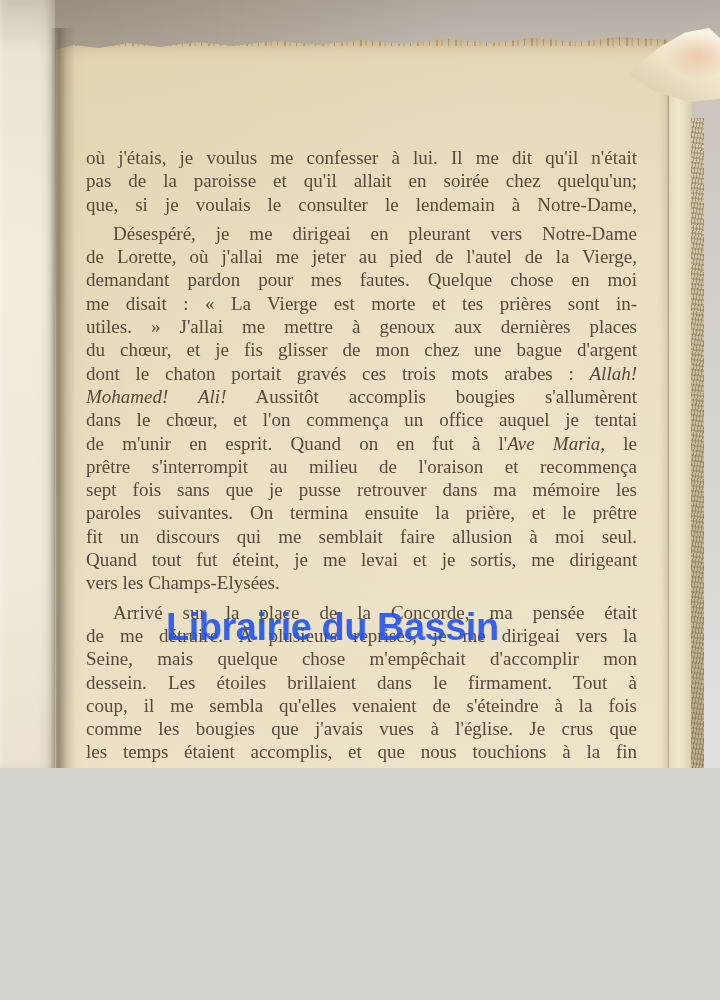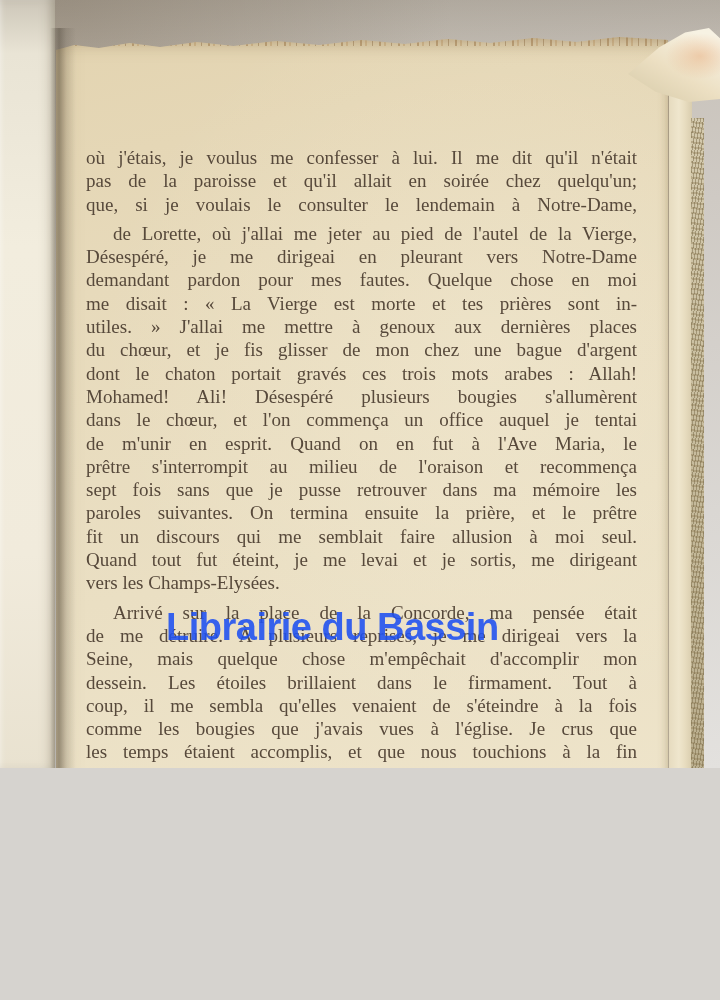--- a/index.html
+++ b/index.html
@@ -93,21 +93,21 @@
     position: absolute; left: 30px; top: 110px; width: 551px;
     color: #57493b;
     font-size: 19px;
     line-height: 23.3px;
   }
   .para { margin: 0; }
   .para + .para { margin-top: 6px; }
   .para.indent .line:first-child { text-indent: 27px; }
   .line { text-align: justify; text-align-last: justify; }
   .line.last { text-align-last: left; }
-  .it { }
+  .it { font-style: italic; }
   .page-number {
     position: absolute; left: 458px; top: 768px;
     font-size: 18.5px; letter-spacing: 6px; color: #4e4236;
   }
   
   .watermark {
     position: absolute; left: 166px; top: 606px; z-index: 20;
     font-family: "Liberation Sans", "DejaVu Sans", sans-serif;
     font-size: 38px; font-weight: 700; letter-spacing: -0.5px;
     white-space: nowrap; opacity: .88; pointer-events: none;
@@ -122,28 +122,28 @@
   <div class="stack-edge"></div>
   <div class="spine-speckle"></div>
   <div class="page">
     <div class="text-block">
         <div class="para">
           <div class="line"><span>où j'étais, je voulus me confesser à lui. Il me dit qu'il n'était</span></div>
           <div class="line"><span>pas de la paroisse et qu'il allait en soirée chez quelqu'un;</span></div>
           <div class="line"><span>que, si je voulais le consulter le lendemain à Notre-Dame,</span></div>
         </div>
         <div class="para indent">
+          <div class="line"><span>Désespéré, je me dirigeai en pleurant vers Notre-Dame</span></div>
           <div class="line"><span>de Lorette, où j'allai me jeter au pied de l'autel de la Vierge,</span></div>
-          <div class="line"><span>Désespéré, je me dirigeai en pleurant vers Notre-Dame</span></div>
           <div class="line"><span>demandant pardon pour mes fautes. Quelque chose en moi</span></div>
           <div class="line"><span>me disait : « La Vierge est morte et tes prières sont in-</span></div>
           <div class="line"><span>utiles. » J'allai me mettre à genoux aux dernières places</span></div>
           <div class="line"><span>du chœur, et je fis glisser de mon chez une bague d'argent</span></div>
           <div class="line"><span>dont le chaton portait gravés ces trois mots arabes : </span><span class="it">Allah!</span></div>
-          <div class="line"><span class="it">Mohamed! Ali!</span><span> Désespéré plusieurs bougies s'allumèrent</span></div>
+          <div class="line"><span class="it">Mohamed! Ali!</span><span> Aussitôt accomplis bougies s'allumèrent</span></div>
           <div class="line"><span>dans le chœur, et l'on commença un office auquel je tentai</span></div>
           <div class="line"><span>de m'unir en esprit. Quand on en fut à l'</span><span class="it">Ave Maria,</span><span> le</span></div>
           <div class="line"><span>prêtre s'interrompit au milieu de l'oraison et recommença</span></div>
           <div class="line"><span>sept fois sans que je pusse retrouver dans ma mémoire les</span></div>
           <div class="line"><span>paroles suivantes. On termina ensuite la prière, et le prêtre</span></div>
           <div class="line"><span>fit un discours qui me semblait faire allusion à moi seul.</span></div>
           <div class="line"><span>Quand tout fut éteint, je me levai et je sortis, me dirigeant</span></div>
           <div class="line last"><span>vers les Champs-Elysées.</span></div>
         </div>
         <div class="para indent">

